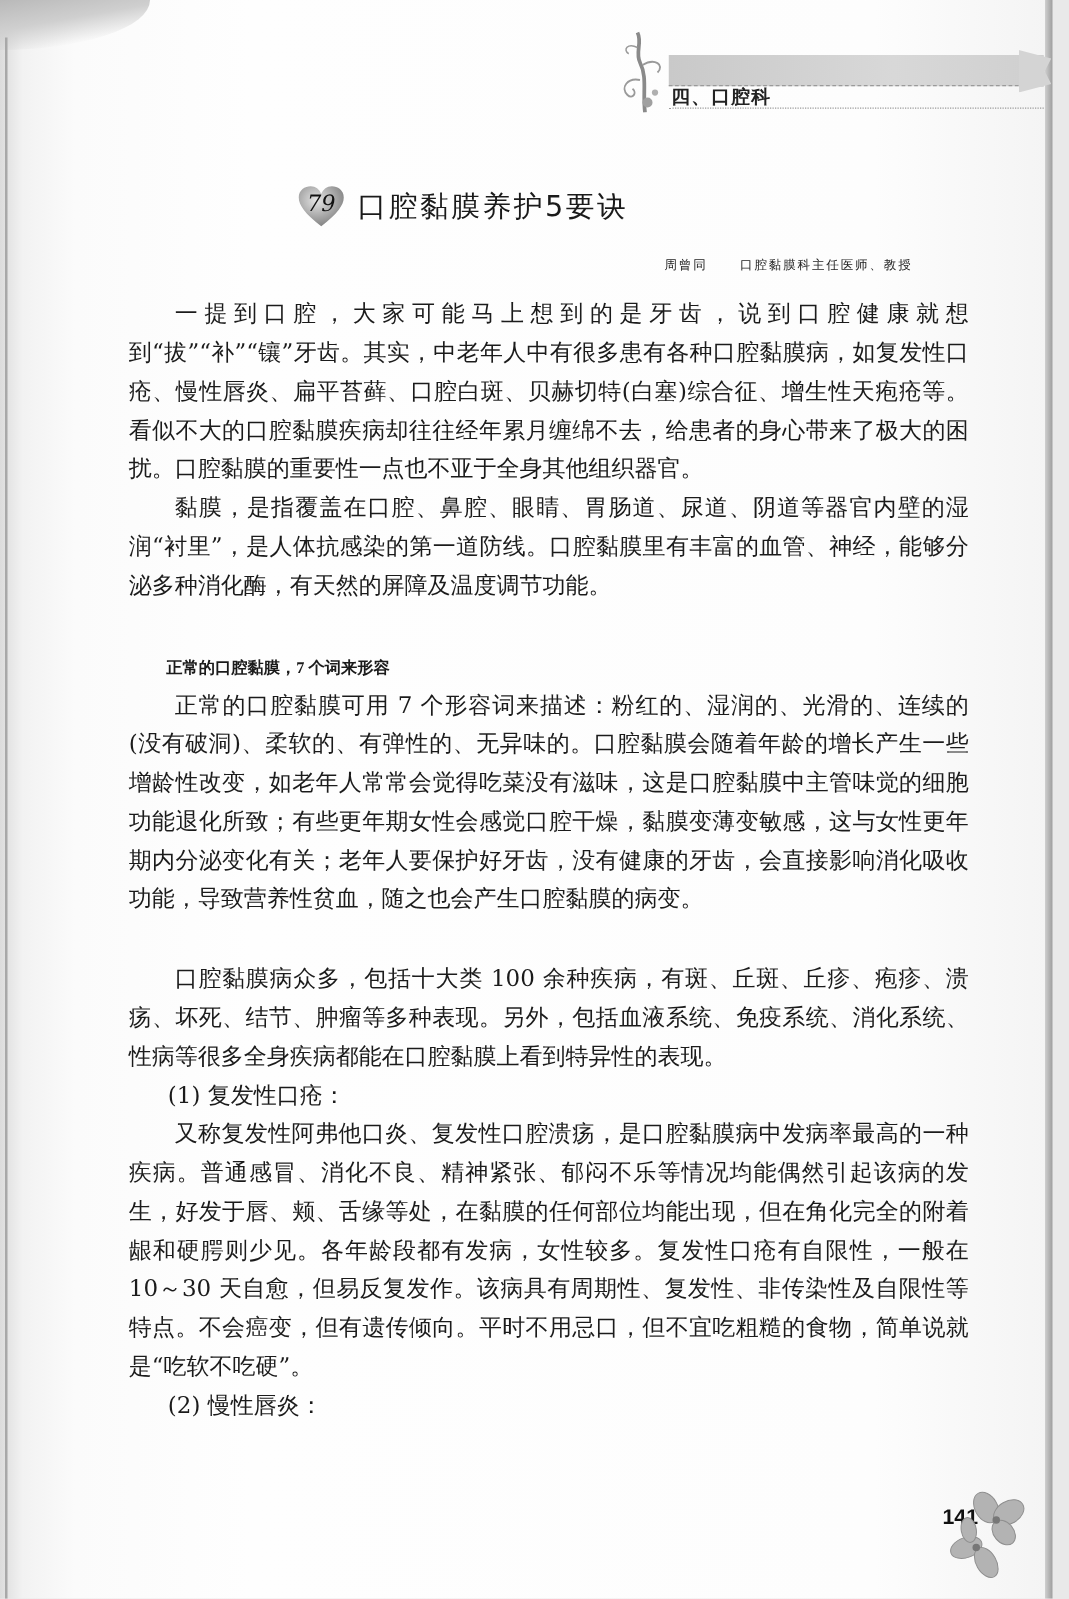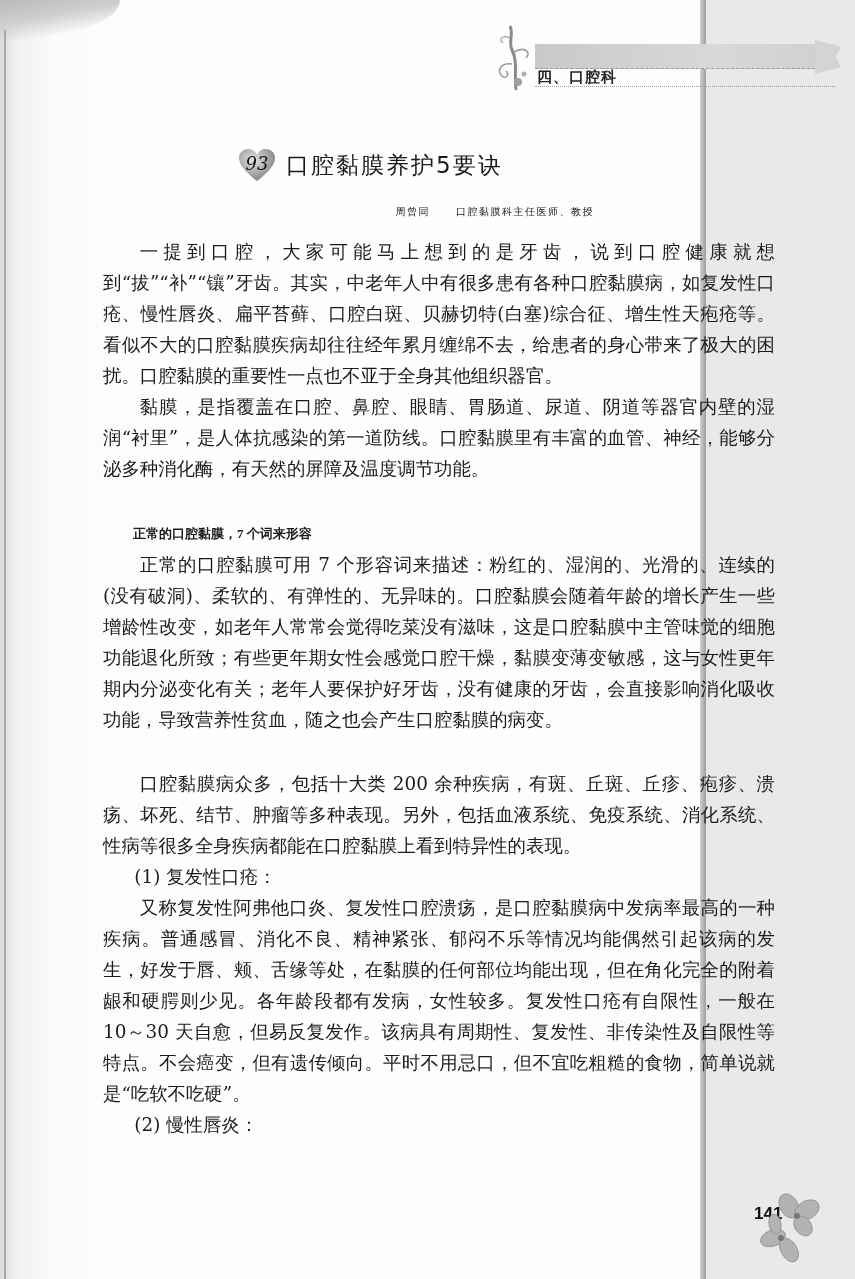--- a/index.html
+++ b/index.html
@@ -3,21 +3,21 @@
 <meta charset="utf-8">
 <style>
   html, body { margin: 0; padding: 0; }
   body {
     width: 855px; height: 1279px; overflow: hidden;
     background: #e9e9e9;
     font-family: "DejaVu Serif", serif;
     position: relative;
   }
   .page {
-    position: absolute; left: 0; top: 0; width: 706px; height: 1279px;
+    position: absolute; left: 0; top: 0; width: 842px; height: 1279px;
     background: linear-gradient(90deg, #dcdcdc 0px, #f2f2f2 18px, #fbfbfb 60px, #fefefe 200px, #fdfdfd 700px, #f4f4f4 840px, #d8d8d8 855px);
   }
   .corner-shadow {
     position: absolute; left: 0; top: 0; width: 120px; height: 40px;
     background: linear-gradient(170deg, #b9b9b9 0%, #cfcfcf 40%, rgba(255,255,255,0) 75%);
     border-bottom-right-radius: 120px 40px;
   }
   .spine-line {
     position: absolute; left: 4px; top: 30px; width: 2px; height: 1249px;
     background: #a8a8a8;
@@ -117,37 +117,37 @@
     <div class="heart-badge">
       <svg width="38" height="34" viewBox="0 0 38 34">
         <defs>
           <radialGradient id="hg" cx="40%" cy="35%" r="70%">
             <stop offset="0%" stop-color="#e6e6e6"></stop>
             <stop offset="100%" stop-color="#7d7d7d"></stop>
           </radialGradient>
         </defs>
         <path d="M19 33 C6 23, 1 16, 1 10 C1 4, 6 1, 10.5 1 C14.5 1, 17.5 3.5, 19 7 C20.5 3.5, 23.5 1, 27.5 1 C32 1, 37 4, 37 10 C37 16, 32 23, 19 33 Z" fill="url(#hg)"></path>
       </svg>
-      <span class="heart-num">93</span>
+      <span class="heart-num">79</span>
     </div>
     <span class="title-text">口腔黏膜养护5要诀</span>
   </div>
 
   <div class="byline">
     <span class="name">周曾同</span><span>口腔黏膜科主任医师、教授</span>
   </div>
 
   <div class="body-text">
     <p>一提到口腔，大家可能马上想到的是牙齿，说到口腔健康就想到“拔”“补”“镶”牙齿。其实，中老年人中有很多患有各种口腔黏膜病，如复发性口疮、慢性唇炎、扁平苔藓、口腔白斑、贝赫切特(白塞)综合征、增生性天疱疮等。看似不大的口腔黏膜疾病却往往经年累月缠绵不去，给患者的身心带来了极大的困扰。口腔黏膜的重要性一点也不亚于全身其他组织器官。</p>
     <p>黏膜，是指覆盖在口腔、鼻腔、眼睛、胃肠道、尿道、阴道等器官内壁的湿润“衬里”，是人体抗感染的第一道防线。口腔黏膜里有丰富的血管、神经，能够分泌多种消化酶，有天然的屏障及温度调节功能。</p>
     <div class="gap1"></div>
     <h3>正常的口腔黏膜，7 个词来形容</h3>
     <p>正常的口腔黏膜可用 7 个形容词来描述：粉红的、湿润的、光滑的、连续的(没有破洞)、柔软的、有弹性的、无异味的。口腔黏膜会随着年龄的增长产生一些增龄性改变，如老年人常常会觉得吃菜没有滋味，这是口腔黏膜中主管味觉的细胞功能退化所致；有些更年期女性会感觉口腔干燥，黏膜变薄变敏感，这与女性更年期内分泌变化有关；老年人要保护好牙齿，没有健康的牙齿，会直接影响消化吸收功能，导致营养性贫血，随之也会产生口腔黏膜的病变。</p>
     <div class="gap2"></div>
-    <p>口腔黏膜病众多，包括十大类 200 余种疾病，有斑、丘斑、丘疹、疱疹、溃疡、坏死、结节、肿瘤等多种表现。另外，包括血液系统、免疫系统、消化系统、性病等很多全身疾病都能在口腔黏膜上看到特异性的表现。</p>
+    <p>口腔黏膜病众多，包括十大类 100 余种疾病，有斑、丘斑、丘疹、疱疹、溃疡、坏死、结节、肿瘤等多种表现。另外，包括血液系统、免疫系统、消化系统、性病等很多全身疾病都能在口腔黏膜上看到特异性的表现。</p>
     <p class="item">(1) 复发性口疮：</p>
     <p>又称复发性阿弗他口炎、复发性口腔溃疡，是口腔黏膜病中发病率最高的一种疾病。普通感冒、消化不良、精神紧张、郁闷不乐等情况均能偶然引起该病的发生，好发于唇、颊、舌缘等处，在黏膜的任何部位均能出现，但在角化完全的附着龈和硬腭则少见。各年龄段都有发病，女性较多。复发性口疮有自限性，一般在 10～30 天自愈，但易反复发作。该病具有周期性、复发性、非传染性及自限性等特点。不会癌变，但有遗传倾向。平时不用忌口，但不宜吃粗糙的食物，简单说就是“吃软不吃硬”。</p>
     <p class="item">(2) 慢性唇炎：</p>
   </div>
 
   <div class="page-number">141</div>
   <svg class="flower" viewBox="0 0 85 80">
     <g fill="#b3b3b3" stroke="#8f8f8f" stroke-width="0.8">
       <ellipse cx="44" cy="18" rx="9" ry="13" transform="rotate(-30 44 18)"></ellipse>
       <ellipse cx="62" cy="22" rx="9" ry="13" transform="rotate(60 62 22)"></ellipse>

